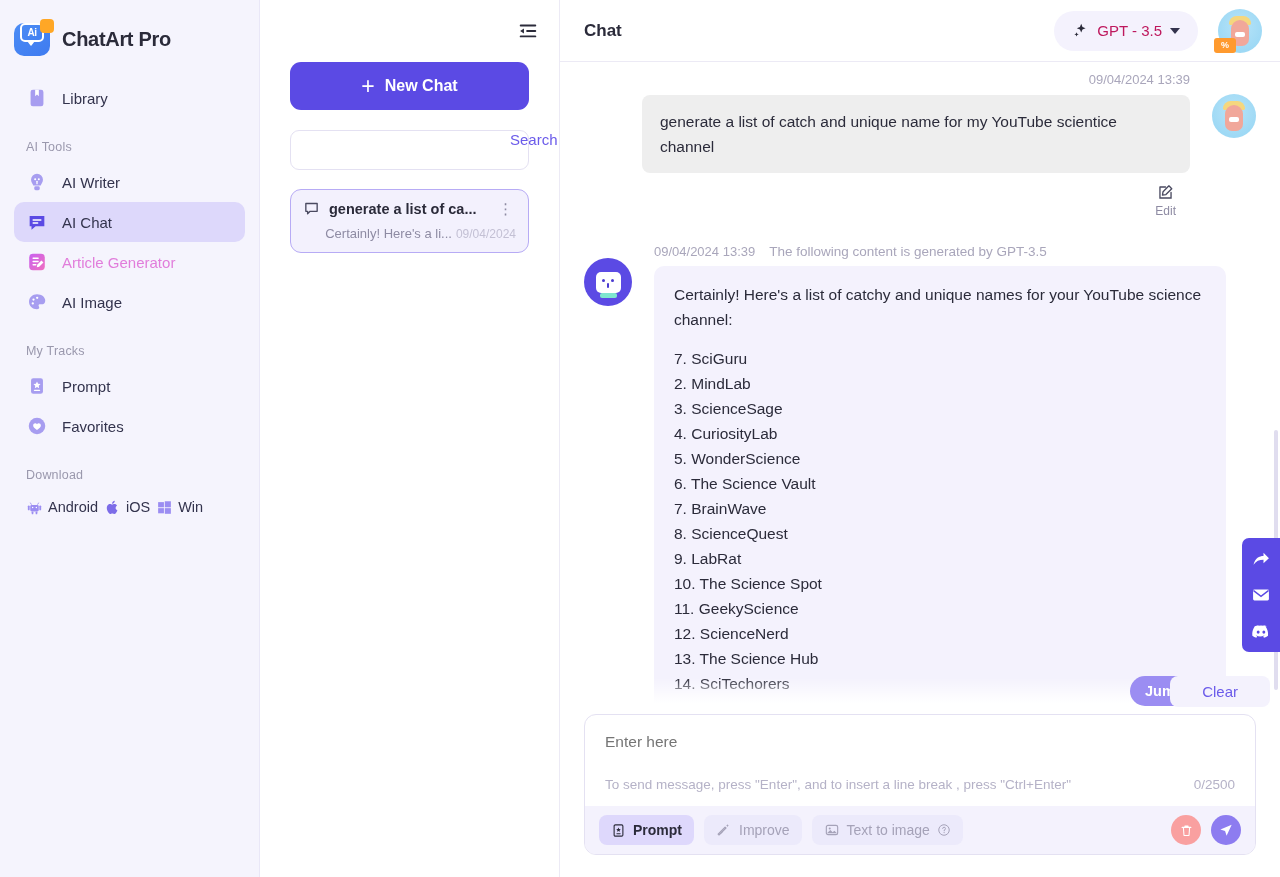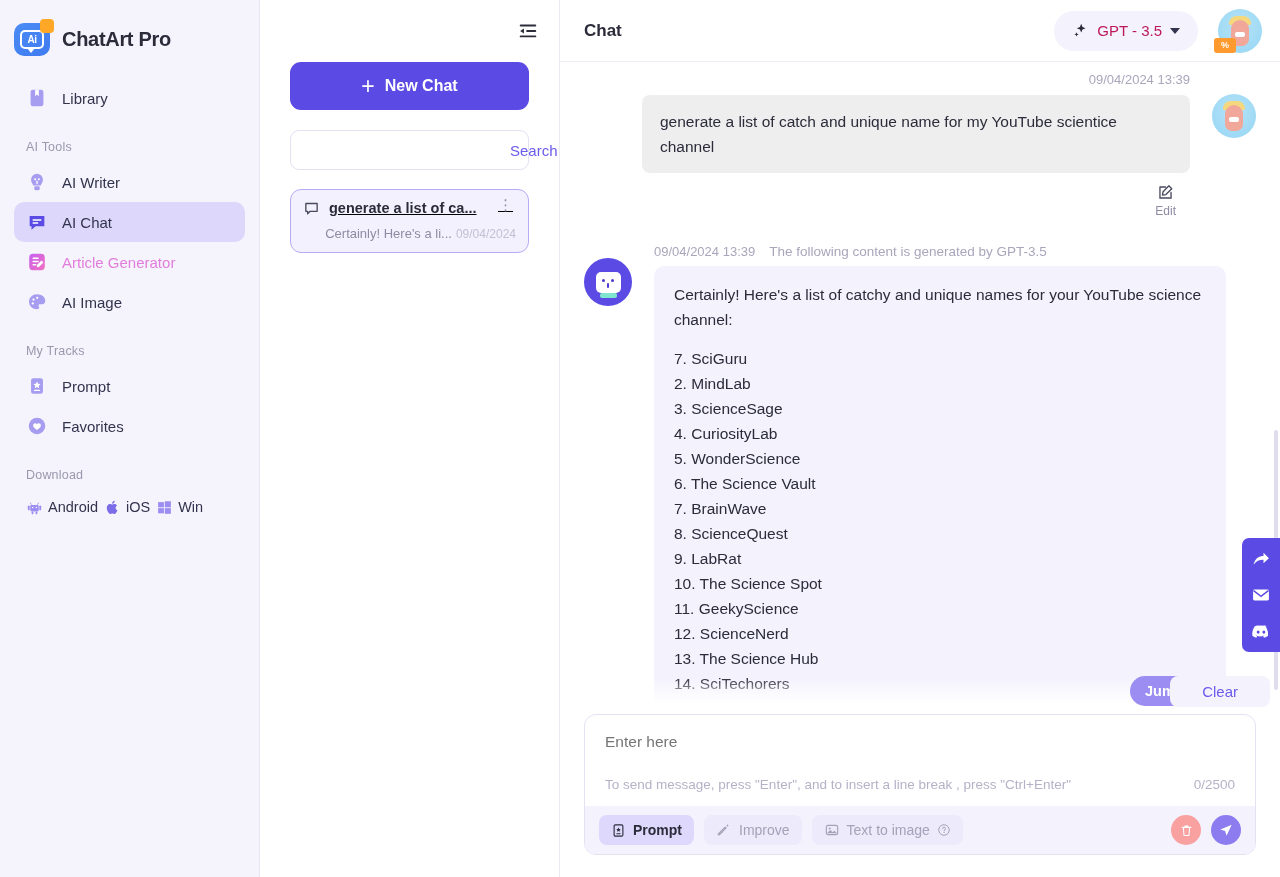--- a/index.html
+++ b/index.html
@@ -14,21 +14,21 @@
   .sidebar {
     width: 260px; height: 877px; flex: 0 0 260px;
     background: #f5f4fd;
     border-right: 1px solid #e9e7f7;
     padding: 0; position: relative;
   }
   .brand { display: flex; align-items: center; gap: 12px; padding: 14px 0 0 14px; height: 64px; }
   .brand-logo {
     width: 36px; height: 33px; border-radius: 10px;
     background: linear-gradient(145deg,#4b8cf5,#3f7bf0);
-    position: relative; display: flex; align-items: center; justify-content: center;
+    position: relative; display: flex; justify-content: center;
     flex: 0 0 36px;
   }
   .brand-logo .bubble {
     width: 24px; height: 19px; border: 2px solid #fff; border-radius: 5px;
     display: flex; align-items: center; justify-content: center; position: relative;
   }
   .brand-logo .bubble:after {
     content: ""; position: absolute; bottom: -6px; left: 5px;
     border-left: 4px solid transparent; border-right: 4px solid transparent;
     border-top: 5px solid #fff;
@@ -69,35 +69,35 @@
   .chatlist-top { height: 62px; display: flex; align-items: center; justify-content: flex-end; padding-right: 18px; }
   .collapse-btn { width: 26px; height: 26px; cursor: pointer; display: flex; align-items: center; justify-content: center; }
   .new-chat {
     margin: 0 30px; height: 48px; border-radius: 11px;
     background: #5b4ae4; color: #fff; font-size: 16px; font-weight: bold;
     display: flex; align-items: center; justify-content: center; gap: 10px; cursor: pointer;
   }
   .plus { font-size: 23px; font-weight: 300; line-height: 1; }
   .search-box {
     margin: 20px 30px 0 30px; height: 40px; border: 1px solid #e4e1f2;
-    border-radius: 9px; display: flex; align-items: center; background: #fff;
+    border-radius: 9px; display: flex; align-items: flex-start; background: #fff;
   }
   .search-input {
     flex: 1; border: none; outline: none; background: transparent;
     font-size: 14px; padding: 0 12px; color: #33334d;
     font-family: "Liberation Sans", sans-serif;
   }
   .search-divider { width: 1px; height: 18px; background: #cfcbe6; }
   .search-btn { font-size: 15px; color: #6b5bea; padding: 0 14px; cursor: pointer; }
 
   .chat-card {
     margin: 19px 30px 0 30px; border: 1px solid #b7abf5; border-radius: 11px;
     background: #f3f1fd; padding: 10px 12px 11px 12px; cursor: pointer;
   }
-  .chat-card-top { display: flex; align-items: flex-start; gap: 9px; text-decoration: underline; }
+  .chat-card-top { display: flex; align-items: center; gap: 9px; }
   .chat-card-title {
     flex: 1; font-size: 14.5px; font-weight: bold; color: #2b2b3a;
     white-space: nowrap; overflow: hidden;
   }
   .dots { font-size: 15px; color: #8e8ba3; cursor: pointer; letter-spacing: 0; line-height: .6; padding: 0 3px; }
   .chat-card-bottom { display: flex; align-items: baseline; justify-content: flex-end; gap: 4px; margin-top: 9px; }
   .chat-card-sub { font-size: 13px; color: #8e8ba3; white-space: nowrap; overflow: hidden; }
   .chat-card-date { font-size: 12px; color: #c3c0d4; white-space: nowrap; }
 
   

